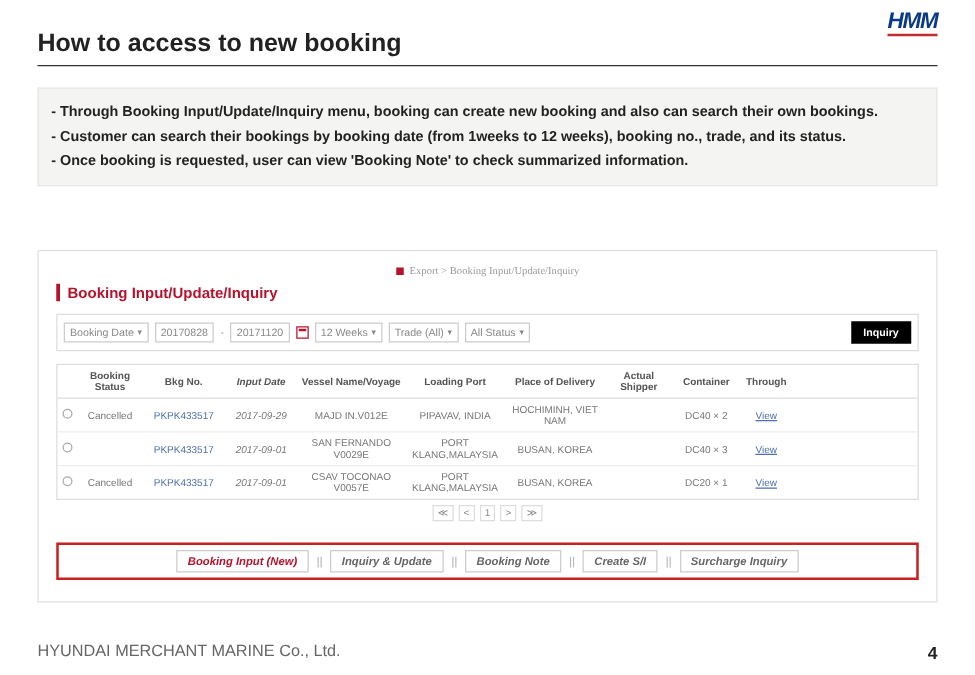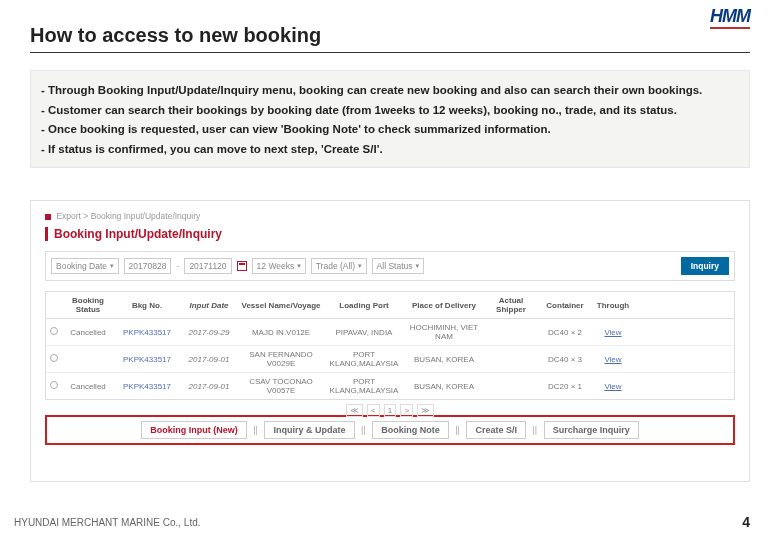--- a/index.html
+++ b/index.html
@@ -57,24 +57,25 @@
     top: 200px;
     left: 30px;
     right: 30px;
     bottom: 58px;
     border: 1px solid #e0e0e0;
     padding: 10px 14px 8px 14px;
     font-size: 9px;
     color: #888;
   }
   .breadcrumb {
-    text-align: left;
+    text-align: center;
     font-size: 8.5px;
     color: #999;
     margin-bottom: 6px;
+    font-family: Liberation Serif, serif;
   }
   .home-dot {
     display: inline-block;
     width: 6px; height: 6px;
     background: #b6132d;
     vertical-align: middle;
     margin-right: 3px;
   }
   .page-heading {
     color: #b6132d;
@@ -117,21 +118,21 @@
   }
   .cal-icon::before {
     content: "";
     position: absolute;
     top: 1px; left: 1px; right: 1px;
     height: 2px;
     background: #b6132d;
   }
   .inquiry-btn {
     margin-left: auto;
-    background: #0369a1;
+    background: #000000;
     color: #fff;
     font-size: 8.5px;
     padding: 4px 10px;
     font-weight: 600;
   }
   .grid {
     border: 1px solid #ddd;
   }
   .grid-head, .grid-row {
     display: flex;
@@ -172,45 +173,46 @@
     color: #888;
     margin-top: 6px;
   }
   .pager span {
     border: 1px solid #ddd;
     padding: 1px 3px;
     margin: 0 1px;
   }
   .action-bar {
     border: 2px solid #c91f1f;
-    margin-top: 0;
+    margin-top: 19px;
     padding: 4px;
     text-align: center;
     font-size: 9px;
+    font-style: italic;
   }
   .action-bar .ab {
     display: inline-block;
     border: 1px solid #ccc;
     padding: 3px 8px;
     margin: 0 2px;
     color: #666;
     font-weight: 600;
   }
   .action-bar .ab.primary {
     color: #b6132d;
   }
   .action-bar .sep {
     color: #aaa;
     margin: 0 2px;
   }
   .footer-left {
     position: absolute;
     bottom: 12px;
-    left: 14px;
-    font-size: 10px;
+    left: 30px;
+    font-size: 13px;
     color: #666;
   }
   .footer-right {
     position: absolute;
     bottom: 10px;
     right: 30px;
     font-size: 14px;
     font-weight: 700;
     color: #222;
   }
@@ -220,21 +222,20 @@
 
 <div class="logo">HMM</div>
 
 <h1 class="title">How to access to new booking</h1>
 <hr class="title-rule">
 
 <div class="bullets">
   <p>- <span>Through Booking Input/Update/Inquiry menu, booking can create new booking and also can search their own bookings.</span></p>
   <p>- <span>Customer can search their bookings by booking date (from 1weeks to 12 weeks), booking no., trade, and its status.</span></p>
   <p>- <span>Once booking is requested, user can view 'Booking Note' to check summarized information.</span></p>
-  <p>- <span>If status is confirmed, you can move to next step, 'Create S/I'.</span></p>
 </div>
 
 <div class="screenshot-region">
 
   <div class="breadcrumb">
     <span class="home-dot"></span>
     <span>Export &gt; Booking Input/Update/Inquiry</span>
   </div>
 
   <div class="page-heading">Booking Input/Update/Inquiry</div>

